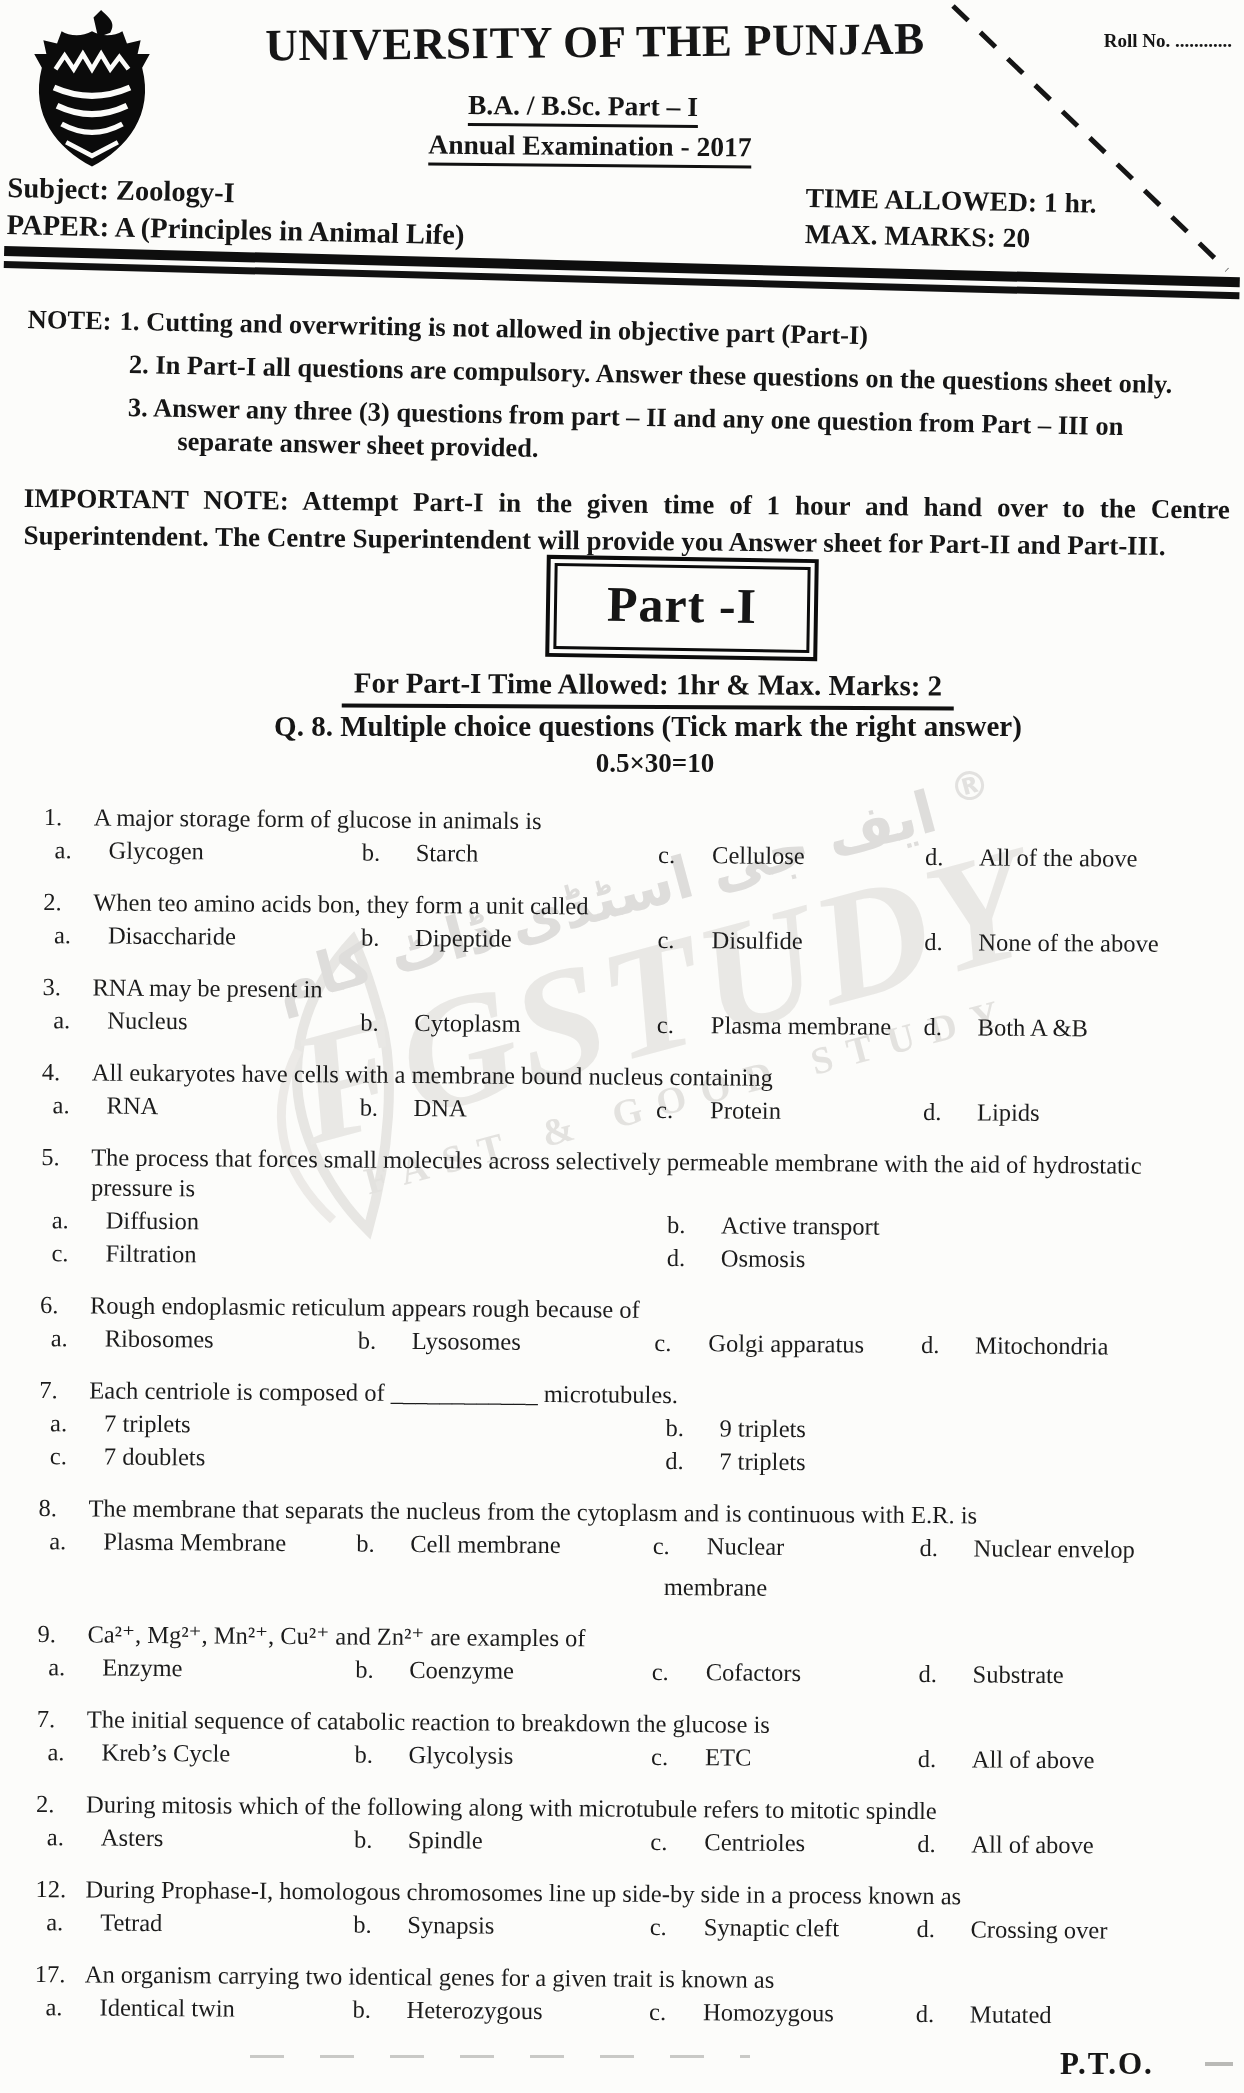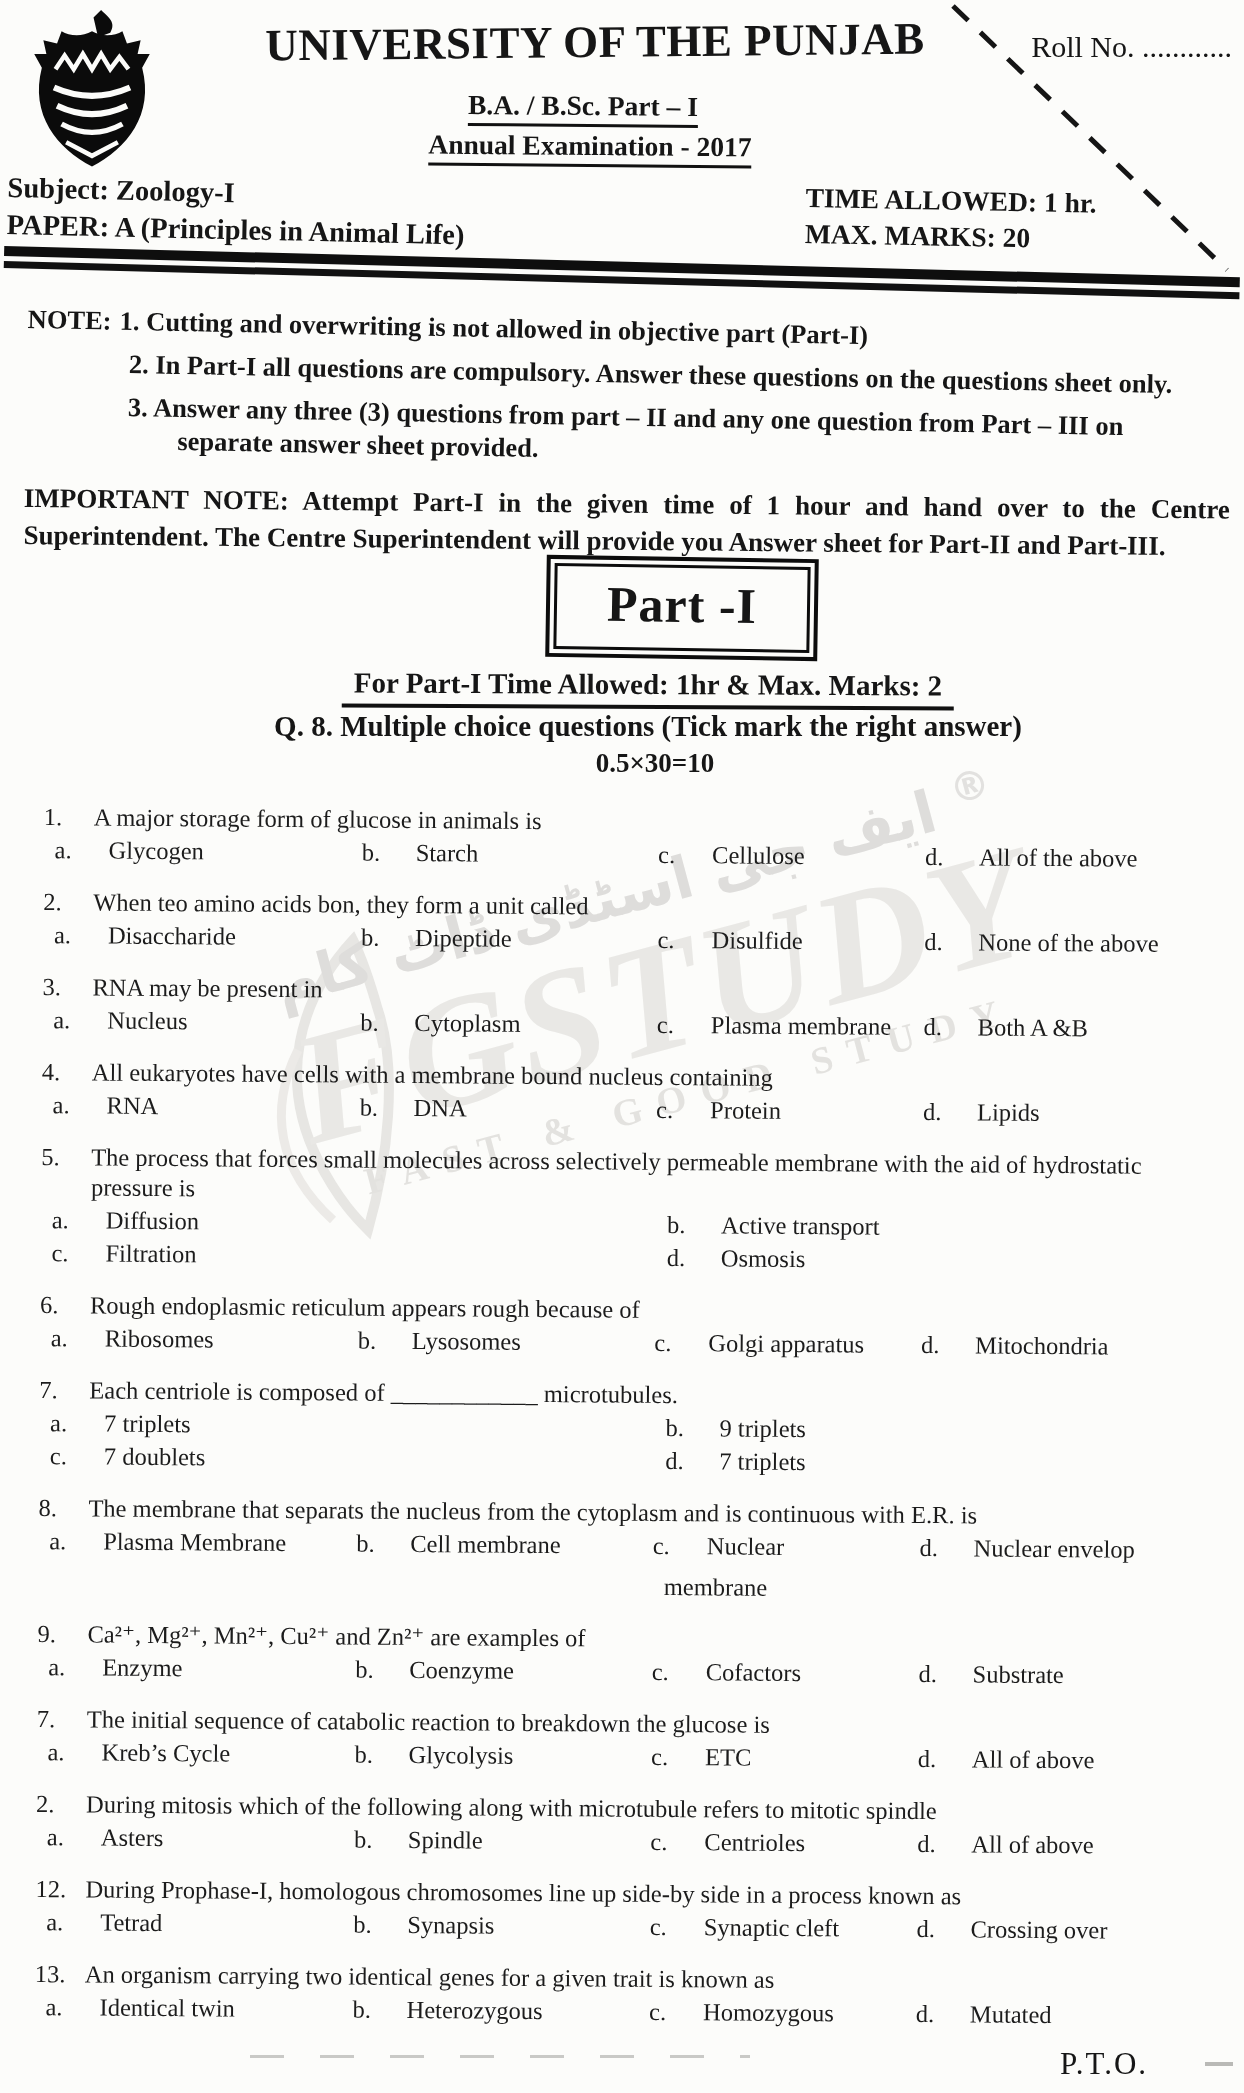--- a/index.html
+++ b/index.html
@@ -29,21 +29,21 @@
   .wm-leaf  { position: absolute; left: 238px; top: 930px; z-index: 0; }
 
   
   .logo { position: absolute; left: 16px; top: 8px; width: 152px; height: 162px; z-index: 1; }
   .page-title {
     position: absolute; left: 225px; top: 16px; width: 740px; z-index: 1;
     text-align: center; font-size: 45px; font-weight: 700; letter-spacing: 0.5px;
     transform: rotate(-0.6deg); white-space: nowrap;
   }
   .roll-no { position: absolute; right: 12px; top: 30px; z-index: 1;
-             font-size: 30px; font-weight: 400; }
+             font-size: 19px; font-weight: 700; }
   .dash-svg { position: absolute; left: 905px; top: 0; z-index: 1; }
 
   .center-line { position: absolute; z-index: 1; white-space: nowrap; }
   .program-line { left: 583px; top: 90px; transform: translateX(-50%) rotate(0.5deg); }
   .exam-line    { left: 590px; top: 130px; transform: translateX(-50%) rotate(0.5deg); }
   .underlined-head {
     display: inline-block; font-size: 27.5px; font-weight: 700;
     border-bottom: 3.5px solid #111; padding-bottom: 2px;
   }
 
@@ -104,21 +104,21 @@
   .q-options:not(.grid2) .opt:nth-child(3) { flex: 0 0 22.5%; }
   .q-options:not(.grid2) .opt:nth-child(4) { flex: 1; }
   .q-options.grid2 { display: grid; grid-template-columns: 54% 1fr; row-gap: 3px; }
   .q-options.grid2 .opt:nth-child(odd) { padding-left: 25px; }
   .opt { display: flex; }
   .opt-letter { flex: 0 0 54px; }
   .opt-text { flex: 1; }
   .q-extra { margin-left: 640px; margin-top: 11px; }
 
   .pto { position: absolute; left: 1060px; top: 2046px; z-index: 1;
-    font-size: 31px; font-weight: 400; letter-spacing: 2px; }
+    font-size: 31px; font-weight: 700; letter-spacing: 2px; }
   .smudge { position: absolute; left: 250px; top: 2055px; width: 500px; height: 3px;
     background: repeating-linear-gradient(90deg,#c9c9c6 0 34px,transparent 34px 70px);
     z-index: 1; }
   .smudge2 { position: absolute; left: 1205px; top: 2062px; width: 28px; height: 4px;
     background: #b9b9b6; z-index: 1; }
 </style>
 </head>
 <body>
 
 <svg class="wm-leaf" width="230" height="310" viewBox="0 0 230 310">
@@ -494,21 +494,21 @@
         </span>
         <span class="opt">
           <span class="opt-letter">d.</span>
           <span class="opt-text">Crossing over</span>
         </span>
       </div>
   </div>
 
   <div class="question">
     <div class="q-head">
-      <span class="q-num">13.</span>
+      <span class="q-num">17.</span>
       <span class="q-text">An organism carrying two identical genes for a given trait is known as</span>
     </div>
     <div class="q-options">
         <span class="opt">
           <span class="opt-letter">a.</span>
           <span class="opt-text">Identical twin</span>
         </span>
         <span class="opt">
           <span class="opt-letter">b.</span>
           <span class="opt-text">Heterozygous</span>

